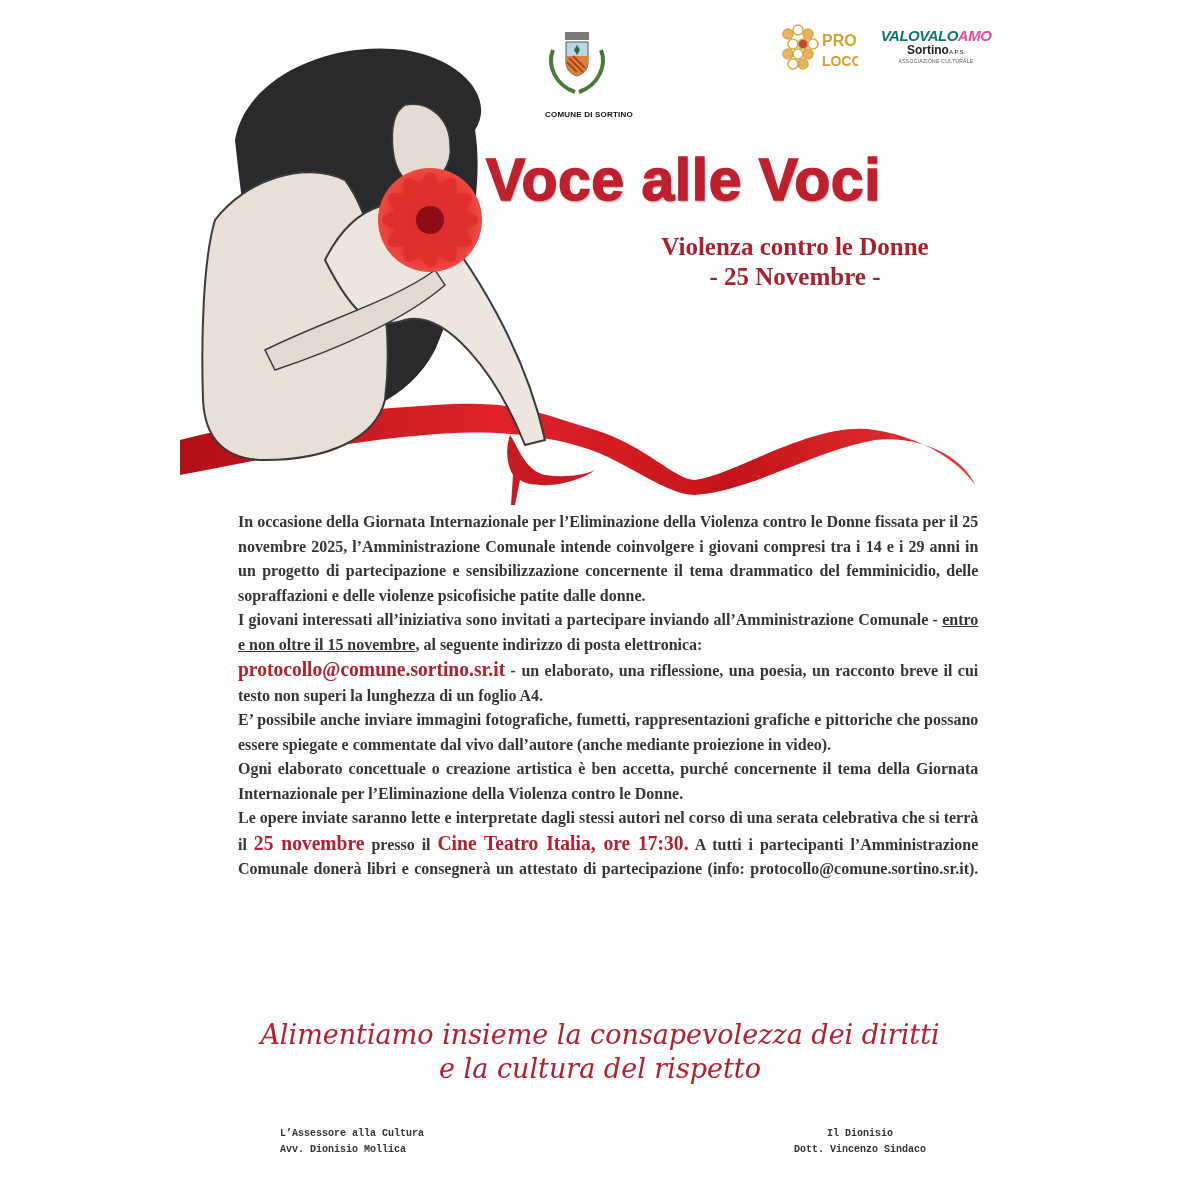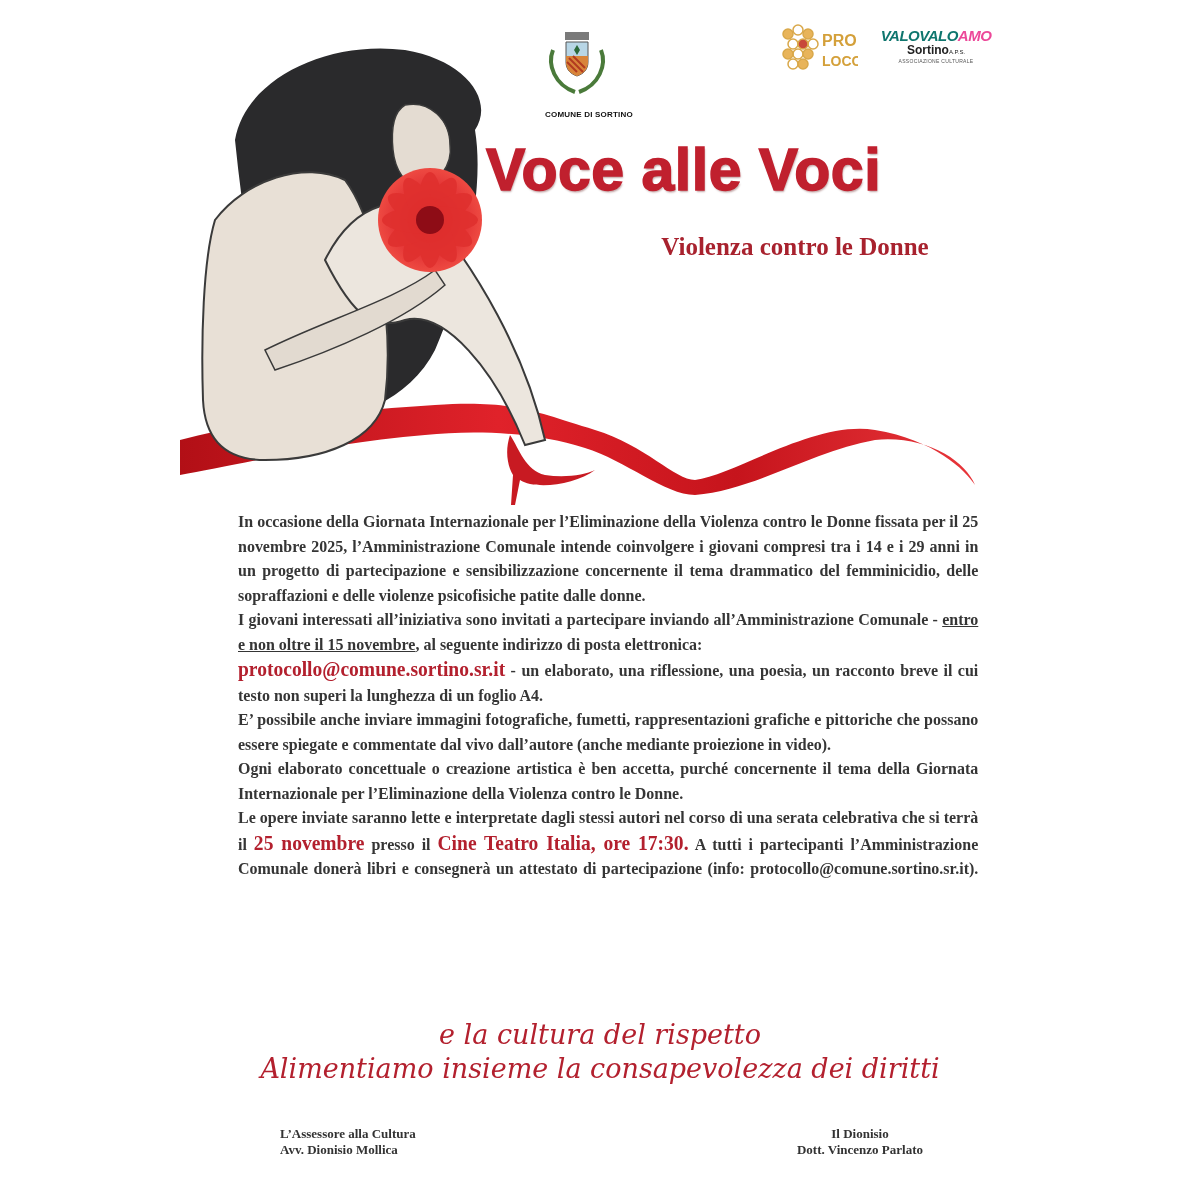--- a/index.html
+++ b/index.html
@@ -16,37 +16,37 @@
   .logo-proloco { left: 778px; top: 22px; width: 80px; height: 60px; }
   .logo-valorizziamo { left: 880px; top: 28px; width: 112px; height: 40px; text-align: center; font-family: "Liberation Sans", sans-serif; }
   .logo-valorizziamo .wm { font-size: 15px; font-weight: bold; font-style: italic; letter-spacing: -0.5px; line-height: 16px; }
   .logo-valorizziamo .wm .g { color: #0f766e; }
   .logo-valorizziamo .wm .r { color: #ec4899; }
   .logo-valorizziamo .sortino { font-size: 12px; font-weight: bold; color: #222; line-height: 12px; }
   .logo-valorizziamo .sortino small { font-size: 6px; font-weight: normal; }
   .logo-valorizziamo .assoc { font-size: 5px; color: #555; letter-spacing: 0.3px; }
 
   
-  .title { left: 486px; top: 136px; width: 520px; font-family: "Liberation Sans", sans-serif; font-weight: 900; font-size: 59px; color: #c0202e; letter-spacing: 0.5px; text-shadow: 1px 2px 2px rgba(80,0,0,0.35); white-space: nowrap; -webkit-text-stroke: 1.5px #c0202e; }
+  .title { left: 486px; top: 146px; width: 520px; font-family: "Liberation Sans", sans-serif; font-weight: 900; font-size: 59px; color: #c0202e; letter-spacing: 0.5px; text-shadow: 1px 2px 2px rgba(80,0,0,0.35); white-space: nowrap; -webkit-text-stroke: 1.5px #c0202e; }
 
   .subtitle { left: 590px; top: 232px; width: 410px; text-align: center; font-family: "Liberation Serif", serif; font-weight: bold; font-size: 25px; line-height: 29.5px; color: #a8222e; }
 
   
   .body { left: 238px; top: 510px; width: 740px; font-family: "Liberation Serif", serif; font-weight: bold; font-size: 17.2px; line-height: 24.5px; color: #353535; text-align: justify; transform: scaleX(0.93); transform-origin: left top; width: 796px; }
   .body p { margin: 0; }
   .body .red { color: #b3202e; }
   .body .big { font-size: 21px; }
   .body u { text-decoration: underline; }
   .last { text-align-last: justify; }
 
   
   .motto { left: 220px; top: 1018px; width: 760px; text-align: center; font-family: "DejaVu Serif", serif; font-style: italic; font-size: 27px; line-height: 34px; color: #b3202e; }
 
   
-  .sig { top: 1126px; font-family: Liberation Serif, serif; font-weight: bold; font-size: 13px; line-height: 16px; color: #333; }
+  .sig { top: 1126px; font-family: Liberation Mono, monospace; font-weight: bold; font-size: 10px; line-height: 16px; color: #333; }
   .sig-left { left: 280px; }
   .sig-right { left: 780px; width: 160px; text-align: center; }
 </style>
 </head>
 <body>
 
 <svg class="abs illustration" viewBox="0 0 820 490" xmlns="http://www.w3.org/2000/svg">
   <defs>
     <linearGradient id="rib" x1="0" y1="0" x2="1" y2="0">
       <stop offset="0" stop-color="#b20f16"></stop>
@@ -123,36 +123,37 @@
 <div class="abs logo-valorizziamo">
   <div class="wm"><span class="g">VALO</span><span class="g">VALO</span><span class="r">AMO</span></div>
   <div class="sortino"><span>Sortino</span><small>A.P.S.</small></div>
   <div class="assoc">ASSOCIAZIONE CULTURALE</div>
 </div>
 
 <div class="abs title">Voce alle Voci</div>
 
 <div class="abs subtitle">
   <div>Violenza contro le Donne</div>
+  <div>- 25 Novembre -</div>
 </div>
 
 <div class="abs body">
   <p>In occasione della Giornata Internazionale per l’Eliminazione della Violenza contro le Donne fissata per il 25 novembre 2025, l’Amministrazione Comunale intende coinvolgere i giovani compresi tra i 14 e i 29 anni in un progetto di  partecipazione e sensibilizzazione concernente il tema drammatico del femminicidio, delle sopraffazioni e delle violenze psicofisiche patite dalle donne.</p>
   <p><span>I giovani interessati all’iniziativa sono invitati a partecipare inviando all’Amministrazione Comunale - </span><u>entro e non oltre il 15 novembre</u><span>, al seguente indirizzo di posta elettronica:</span></p>
   <p><span class="red big">protocollo@comune.sortino.sr.it</span><span> - un elaborato, una riflessione, una poesia, un racconto breve il cui testo non superi la lunghezza di un foglio A4.</span></p>
   <p>E’ possibile anche inviare immagini fotografiche, fumetti, rappresentazioni grafiche e pittoriche che possano essere spiegate e commentate dal vivo dall’autore (anche mediante proiezione in video).</p>
   <p>Ogni elaborato concettuale o creazione artistica è ben  accetta, purché concernente il tema della Giornata Internazionale per l’Eliminazione della Violenza contro le Donne.</p>
   <p class="last"><span>Le opere inviate saranno lette e interpretate dagli  stessi autori  nel corso di una serata celebrativa che si terrà il </span><span class="red big">25 novembre</span><span> presso il </span><span class="red big">Cine Teatro Italia, ore 17:30.</span><span> A tutti i partecipanti l’Amministrazione Comunale donerà libri e consegnerà un attestato di partecipazione (info: protocollo@comune.sortino.sr.it).</span></p>
 </div>
 
 <div class="abs motto">
+  <div>Alimentiamo insieme la consapevolezza dei diritti</div>
   <div>e la cultura del rispetto</div>
-  <div>Alimentiamo insieme la consapevolezza dei diritti</div>
 </div>
 
 <div class="abs sig sig-left">
   <div>L’Assessore alla Cultura</div>
   <div>Avv. Dionisio Mollica</div>
 </div>
 <div class="abs sig sig-right">
   <div>Il Dionisio</div>
-  <div>Dott. Vincenzo Parlato</div>
+  <div>Dott. Vincenzo Sindaco</div>
 </div>
 
 </body></html>

